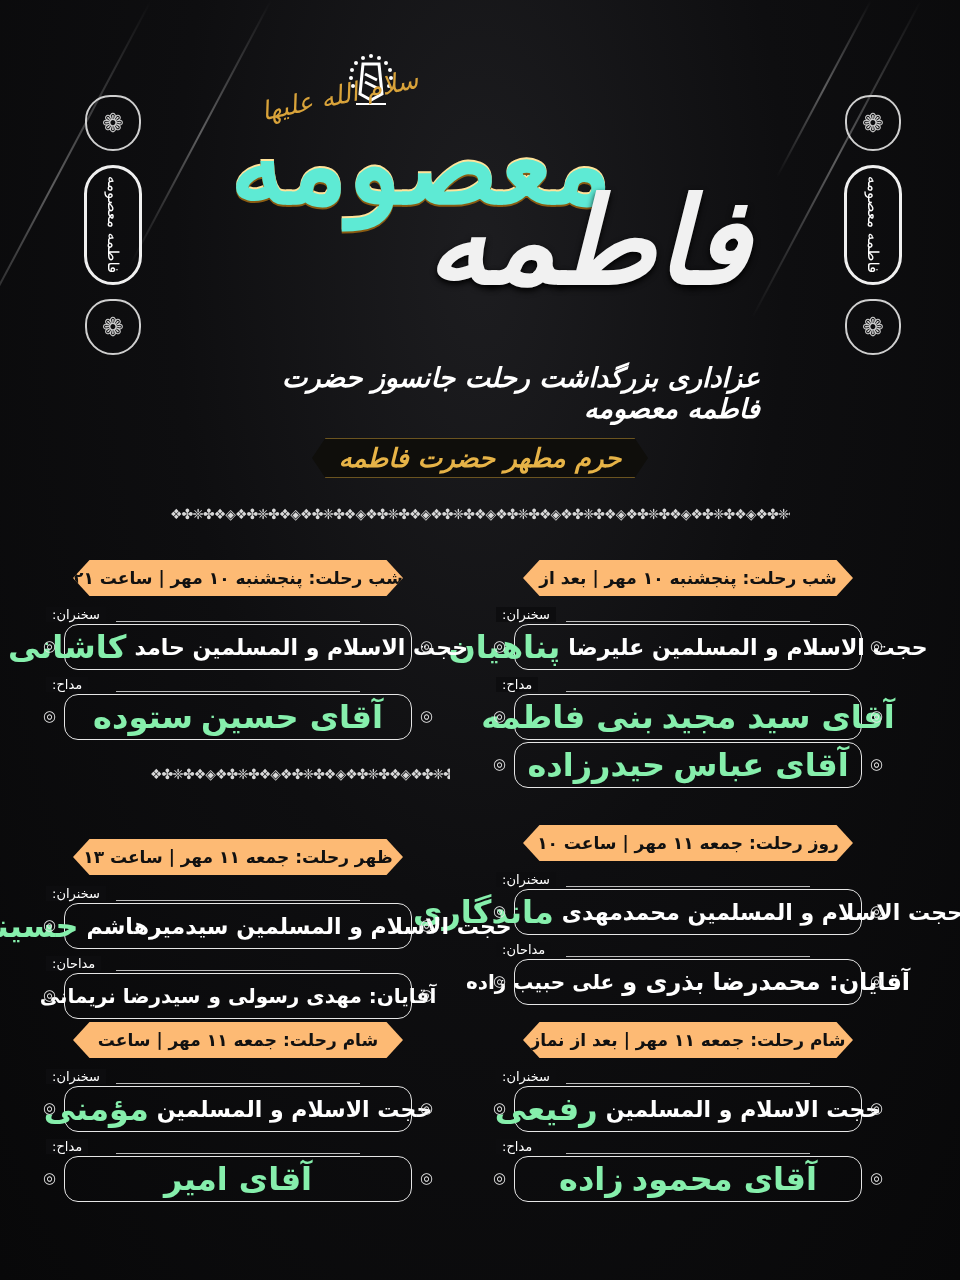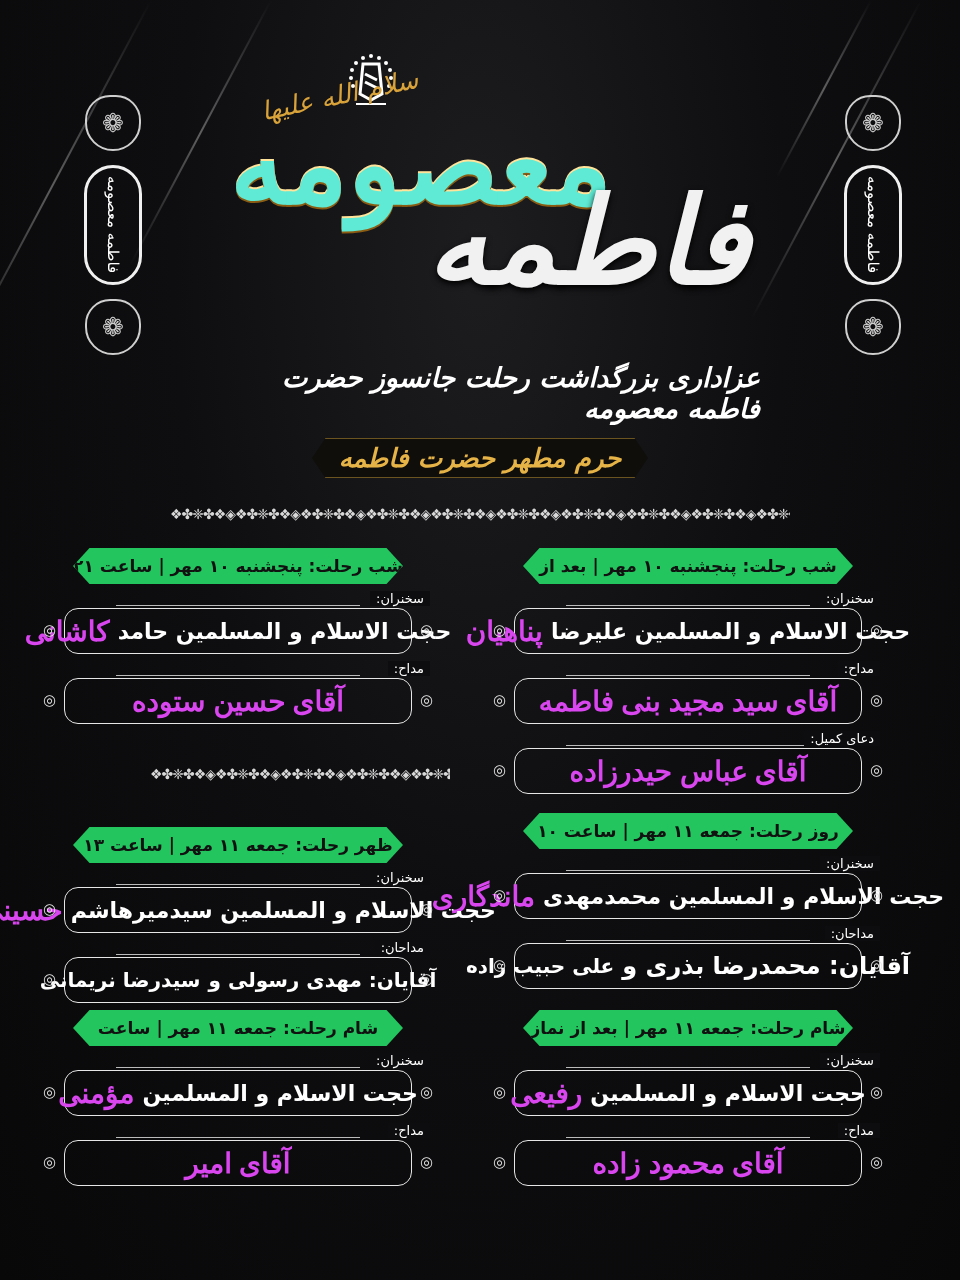--- a/index.html
+++ b/index.html
@@ -36,34 +36,34 @@
   .frieze { position: absolute; height: 18px; overflow: hidden; white-space: nowrap;
             font-size: 14px; color: #d8d8d8; letter-spacing: -1px; line-height: 18px; direction: ltr; }
   .frieze span { display:inline-block; }
 
   
   .col { position: absolute; width: 384px; }
   .col.right { left: 496px; }
   .col.left { left: 46px; }
 
   .session { position: absolute; width: 384px; }
-  .banner { margin: 0 auto; width: 330px; height: 36px; background: #22c55e; color: #111;
+  .banner { margin: 12px auto; width: 330px; height: 36px; background: #fdba74; color: #111;
             font-weight: bold; font-size: 17px; text-align: center; line-height: 36px;
             clip-path: polygon(5% 0, 95% 0, 100% 50%, 95% 100%, 5% 100%, 0 50%);
             border-radius: 6px; }
-  .role { text-align: right; font-size: 13px; color: #fff; margin-top: 8px; height: 14px; line-height: 14px; position: relative; }
+  .role { text-align: left; font-size: 13px; color: #fff; margin-top: 8px; height: 14px; line-height: 14px; position: relative; }
   .role::before { content: ""; position: absolute; top: 13px; left: 70px; right: 70px; border-top: 1px solid #bbb; z-index: 0; }
   .role span { position: relative; background: #0d0d0f; padding: 0 6px; }
   .namebox { position: relative; margin: 2px 18px 0; height: 46px; border: 1.5px solid #e6e6e6; border-radius: 14px;
              display: flex; align-items: center; justify-content: center; gap: 8px; white-space: nowrap; }
   .namebox::before, .namebox::after { content: "◎"; position: absolute; top: 12px; font-size: 15px; color: #e6e6e6; }
   .namebox::before { right: -22px; }
   .namebox::after { left: -22px; }
   .name-small { font-weight: bold; font-size: 22px; color: #fff; }
-  .name-big { font-weight: bold; font-size: 28px; color: #d946ef; letter-spacing: 1px; font-family: Liberation Serif, serif; }
+  .name-big { font-weight: bold; font-size: 32px; color: #86efac; letter-spacing: 1px; }
 </style>
 </head>
 <body>
 
 <div class="bg"></div>
 <div class="streak" style="left:150px;top:0;height:420px;transform:rotate(28deg);"></div>
 <div class="streak" style="left:270px;top:0;height:300px;transform:rotate(28deg);"></div>
 <div class="streak" style="left:920px;top:0;height:360px;transform:rotate(28deg);"></div>
 <div class="streak" style="left:870px;top:0;height:200px;transform:rotate(28deg);"></div>
 
@@ -121,21 +121,20 @@
     <div class="role"><span>سخنران:</span></div>
     <div class="namebox">
       <span class="name-small">حجت الاسلام و المسلمین علیرضا</span>
       <span class="name-big">پناهیان</span>
     </div>
     <div class="role"><span>مداح:</span></div>
     <div class="namebox">
       <span class="name-big">آقای سید مجید</span>
       <span class="name-big">بنی فاطمه</span>
     </div>
-    <div class="role"><span>دعای کمیل:</span></div>
     <div class="namebox">
       <span class="name-big">آقای عباس</span>
       <span class="name-big">حیدرزاده</span>
     </div>
   </div>
 
   <div class="session" style="top:813px;">
     <div class="banner">روز رحلت: جمعه ۱۱ مهر | ساعت ۱۰ صبح</div>
     <div class="role"><span>سخنران:</span></div>
     <div class="namebox">

